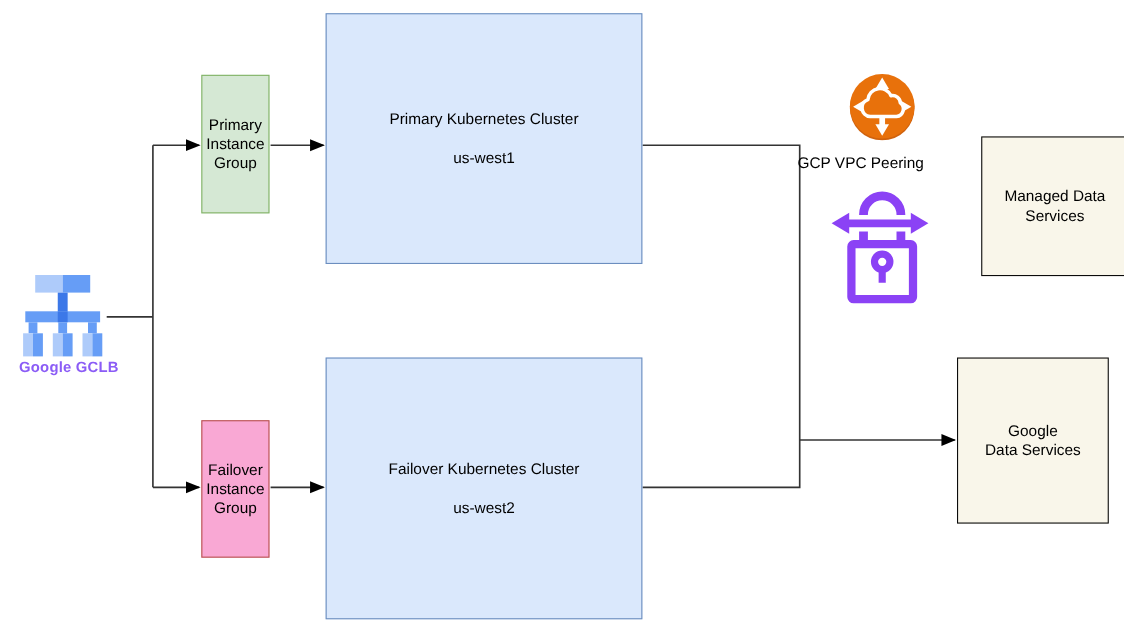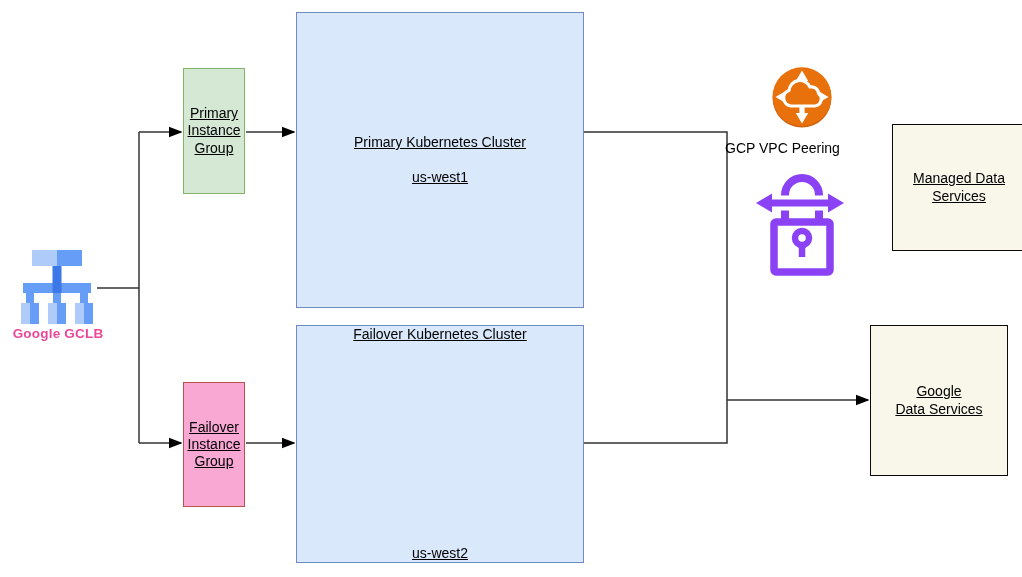--- a/index.html
+++ b/index.html
@@ -7,30 +7,30 @@
     position:relative;width:1022px;height:577px;background:#ffffff;
     font-family:"Liberation Sans","DejaVu Sans",sans-serif;color:#000;
     overflow:hidden;
   }
   svg.layer{position:absolute;left:0;top:0;}
   .edges-layer{width:1022px;height:577px;}
   .edge{stroke:#333333;stroke-width:1.5;fill:none;}
   .node{
     position:absolute;box-sizing:border-box;display:flex;flex-direction:column;
     align-items:center;justify-content:center;text-align:center;
-    font-size:14px;line-height:1.22;text-decoration:underline;
+    font-size:14px;line-height:1.22;
   }
   .multiline{white-space:pre-line;}
   .node.green{background:#D5E8D4;border:1.4px solid #82B366;}
   .node.red{background:#f9a8d4;border:1.4px solid #B85450;}
   .node.blue{background:#DAE8FC;border:1.4px solid #6C8EBF;}
   .node.cream{background:#F9F6EA;border:1.6px solid #0b0b0b;}
   .cluster-title{margin-bottom:18px;}
   .floating-label{position:absolute;text-align:left;font-size:14px;}
-  .gclb-label{position:absolute;text-align:center;font-size:13.5px;font-weight:bold;color:#ec4899;letter-spacing:.2px;}
+  .gclb-label{position:absolute;text-align:right;font-size:13.5px;font-weight:bold;color:#8b5cf6;letter-spacing:.2px;}
 </style>
 </head>
 <body>
 
 <div class="canvas">
 
   <svg class="layer edges-layer" width="1022" height="577" viewBox="0 0 1022 577">
     <defs>
       <marker id="arrow" viewBox="0 0 10 8" refX="9" refY="4" markerWidth="9" markerHeight="8" orient="auto-start-reverse">
         <path d="M0,0 L10,4 L0,8 z" fill="#000"></path>
@@ -72,26 +72,26 @@
 Instance
 Group</span>
   </div>
 
   <div class="node red" style="left:183px;top:382px;width:62px;height:125px;">
     <span class="multiline">Failover
 Instance
 Group</span>
   </div>
 
-  <div class="node blue" style="left:296px;top:12px;width:288px;height:296px;">
+  <div class="node blue" style="left:296px;top:12px;width:288px;height:228px;">
     <div class="cluster-title">Primary Kubernetes Cluster</div>
     <div>us-west1</div>
   </div>
 
-  <div class="node blue" style="left:296px;top:325px;width:288px;height:238px;justify-content:space-between;">
+  <div class="node blue" style="left:296px;top:325px;width:288px;height:238px;">
     <div class="cluster-title">Failover Kubernetes Cluster</div>
     <div>us-west2</div>
   </div>
 
   <svg class="layer" style="left:771px;top:66px;" width="62" height="62" viewBox="0 0 62 62">
     <circle cx="31" cy="32.2" r="29.4" fill="#CF620E"></circle>
     <circle cx="31" cy="30.6" r="29.4" fill="#E8710B"></circle>
     <g fill="#fff" stroke="#fff">
       <path d="M31,13 V49" stroke-width="5.2" fill="none"></path>
       <path d="M13,31 H49" stroke-width="5.2" fill="none"></path>

